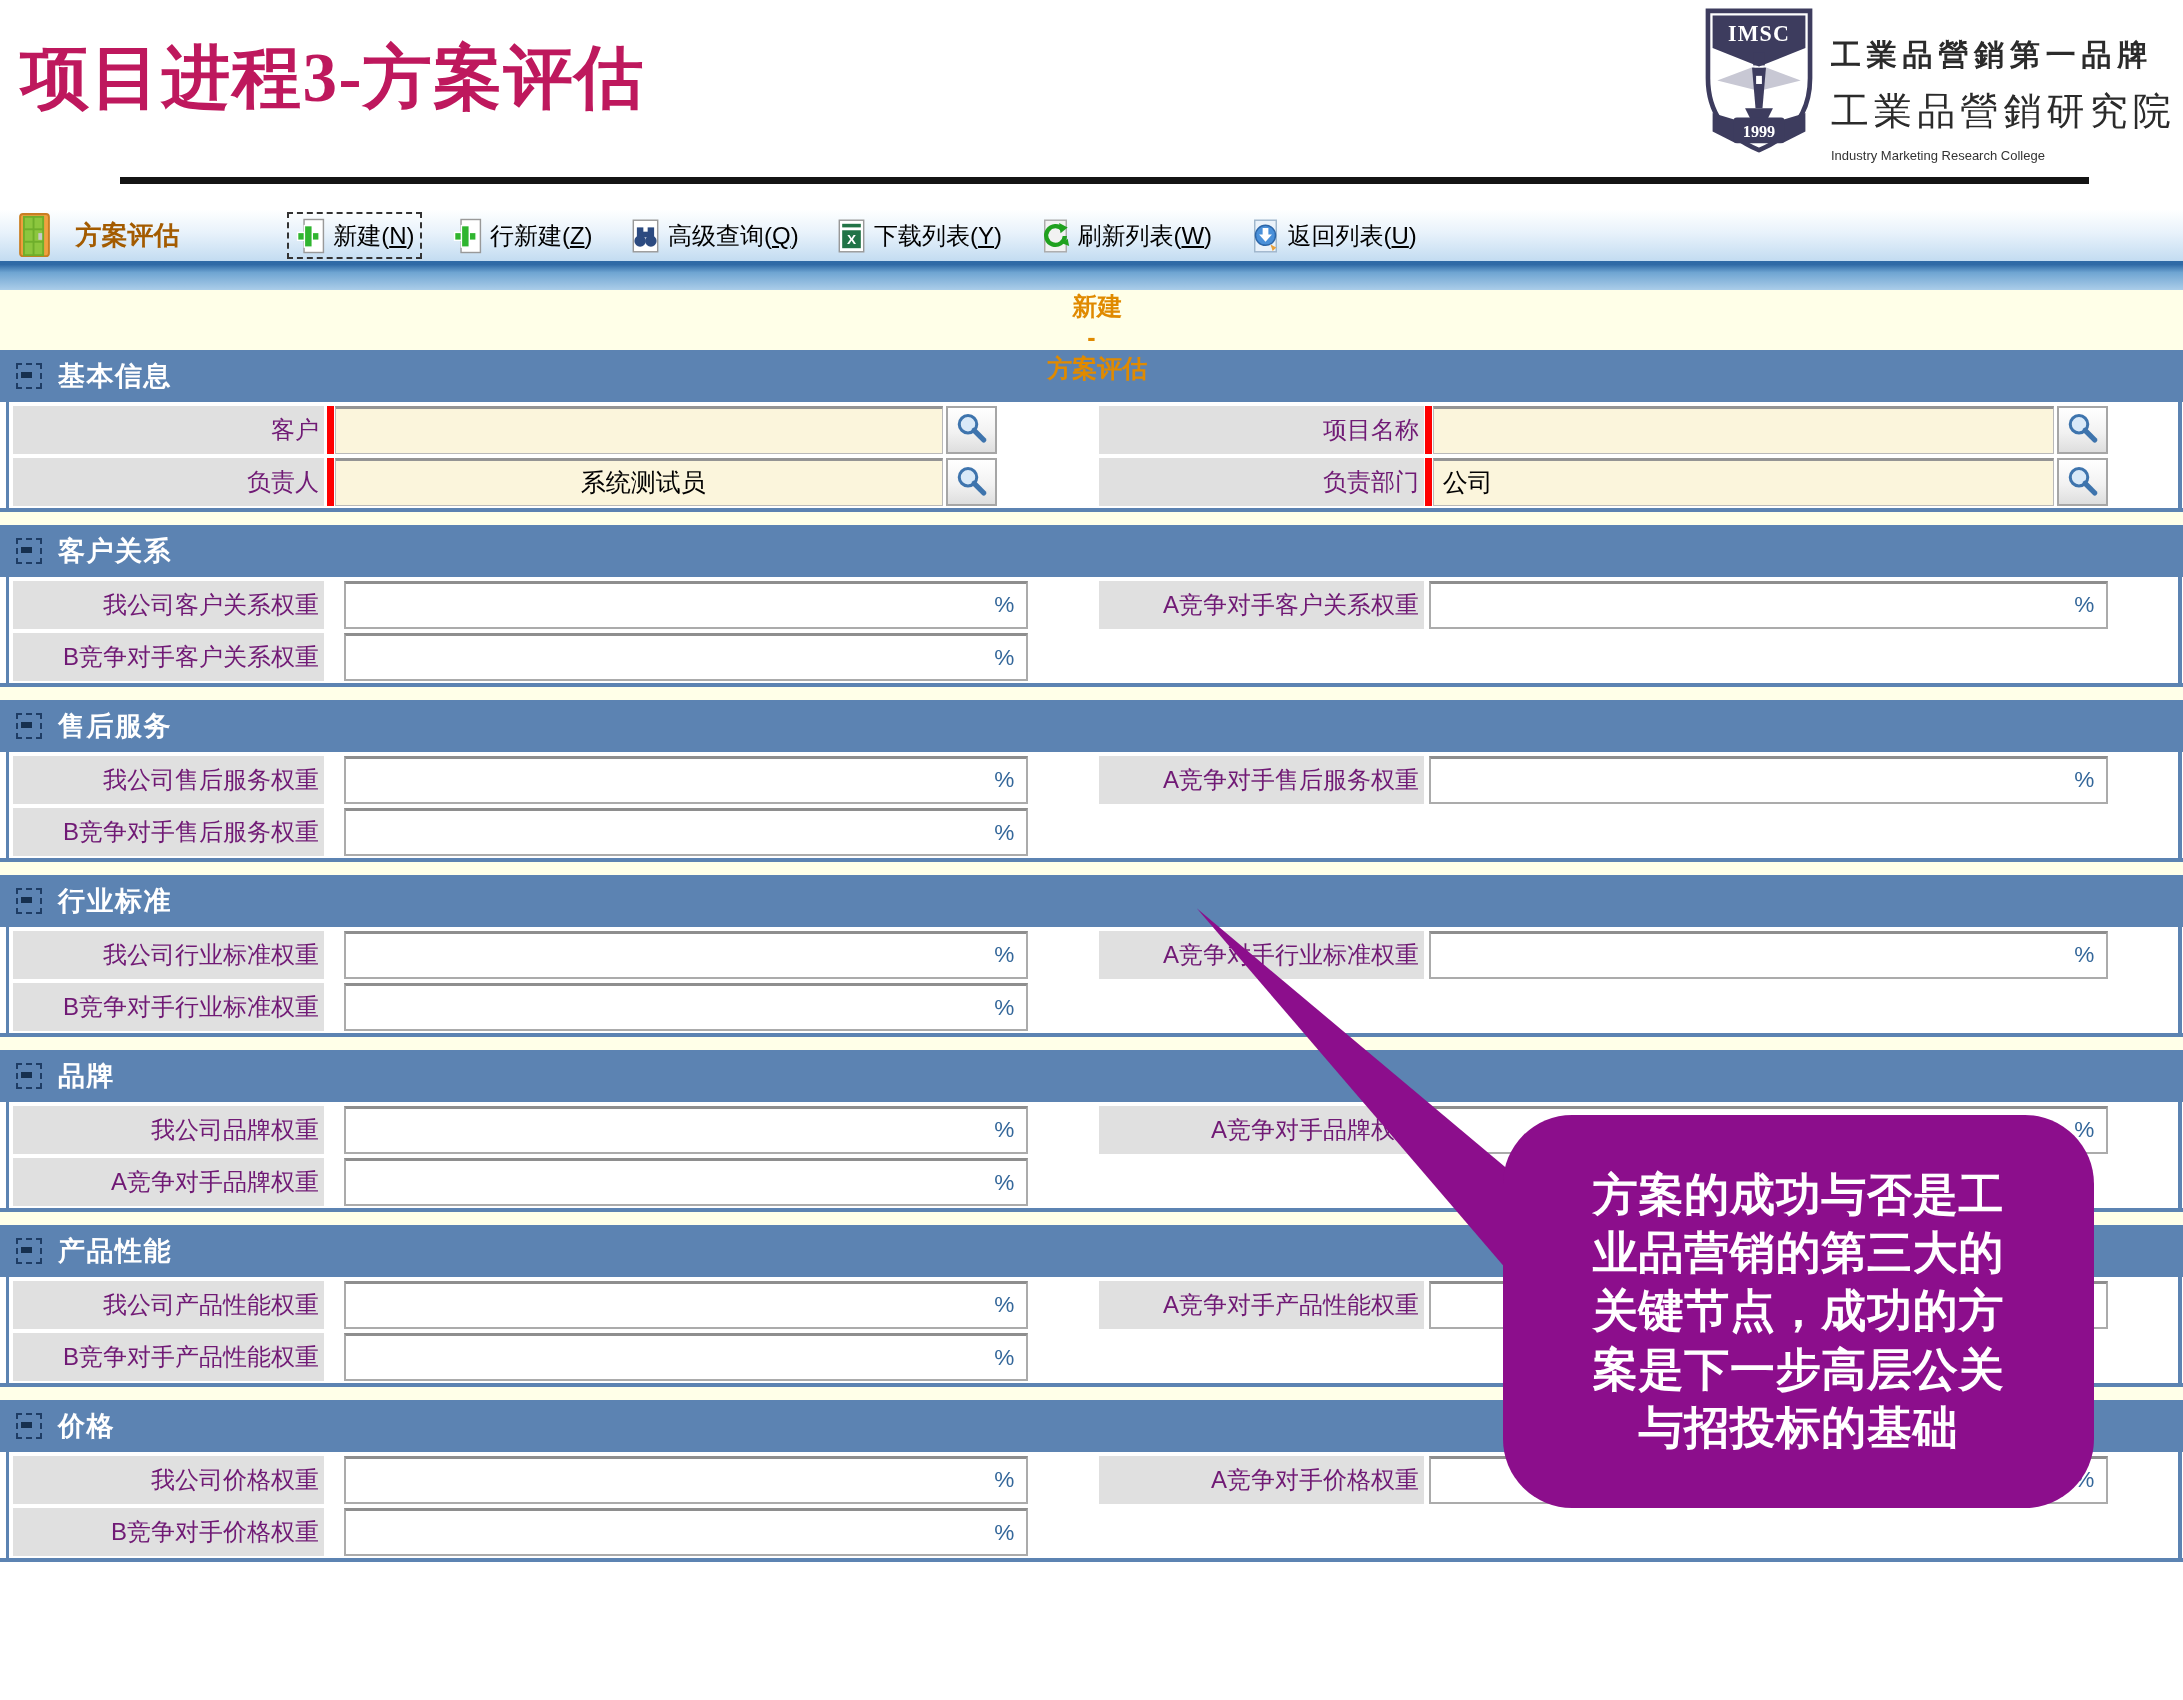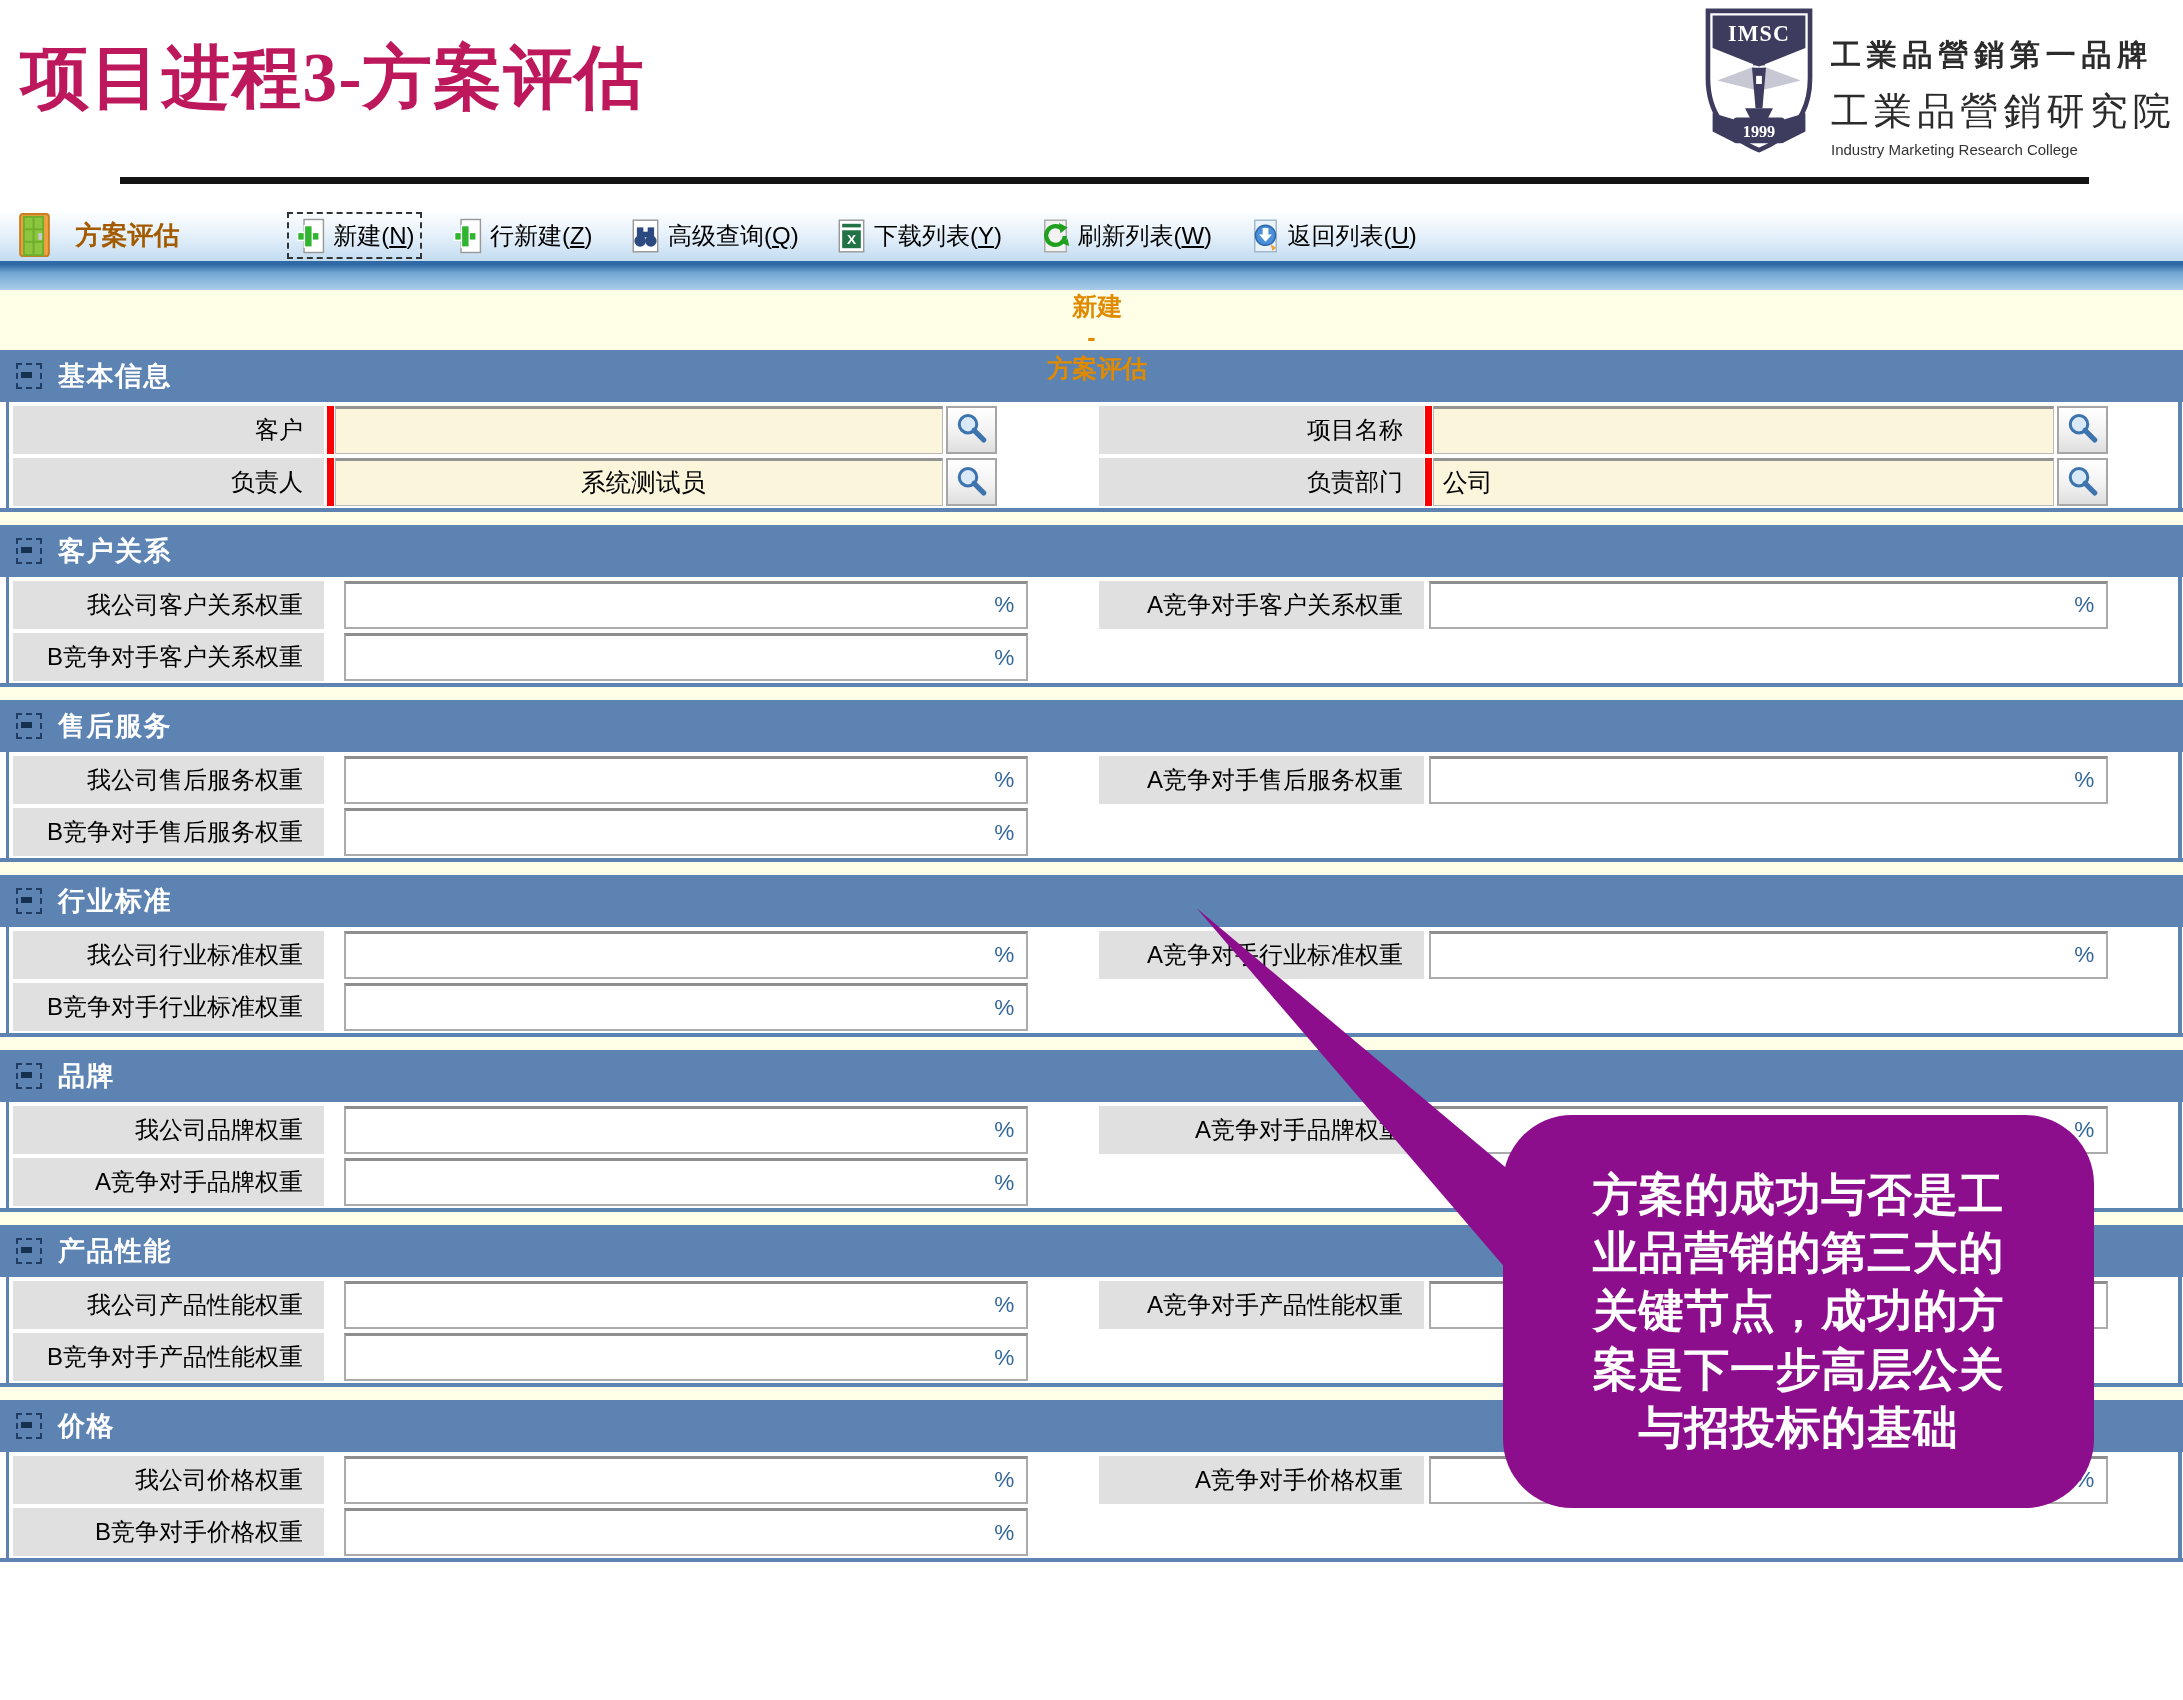--- a/index.html
+++ b/index.html
@@ -9,21 +9,21 @@
   
   .slide-header{position:relative;height:210px;background:#fff;}
   .slide-title{position:absolute;left:20.4px;top:32px;font-family:"Liberation Serif",serif;
                font-size:69px;font-weight:bold;color:#be185d;letter-spacing:1.5px;white-space:nowrap;}
   .title-underline{position:absolute;left:120px;top:177px;width:1969px;height:7.3px;background:#141414;}
   .logo{position:absolute;left:1701px;top:5.8px;width:473px;height:167px;}
   .logo-shield{position:absolute;left:0;top:0;}
   .logo-text{position:absolute;left:130px;top:29px;color:#2b2b2b;}
   .logo-tagline{font-size:30px;letter-spacing:5.8px;font-weight:600;}
   .logo-name{font-size:38px;letter-spacing:5.1px;margin-top:10.2px;font-weight:400;white-space:nowrap;}
-  .logo-en{font-size:15px;margin-top:4px;font-weight:500;color:#333;}
+  .logo-en{font-size:13px;margin-top:11px;font-weight:500;color:#333;}
 
   
   .toolbar{height:51px;background:linear-gradient(180deg,#FEFFFF 0%,#E8F2FB 45%,#C3DCF1 100%);
            display:flex;align-items:center;}
   .tb-title{font-size:26px;font-weight:bold;color:#A35B00;margin-left:19px;white-space:nowrap;}
   .tb-buttons{display:flex;align-items:center;gap:25px;margin-left:109px;}
   .tb-btn{display:flex;align-items:center;gap:5.8px;background:none;border:none;padding:2.2px 5.8px;
           font-family:"Liberation Sans",sans-serif;font-size:24px;color:#000;cursor:pointer;white-space:nowrap;}
   .tb-btn.focused{outline:2.2px dashed #333;}
   .tb-btn .key{text-decoration:underline;}
@@ -41,22 +41,22 @@
   .toggle{width:26px;height:26px;margin-left:16px;border:2.2px dashed #1E3C64;position:relative;
           background:transparent;box-sizing:border-box;cursor:pointer;flex:0 0 auto;}
   .toggle::after{content:'';position:absolute;left:2.9px;top:6.5px;width:11.6px;height:6.5px;background:#16304F;}
   .sec-title{margin-left:16px;font-size:27px;font-weight:bold;color:#fff;letter-spacing:1.5px;}
   .sec-body{position:relative;height:106px;background:#fff;border-bottom:4.4px solid #5C83B2;}
   .sec-body::before{content:'';position:absolute;left:5.8px;top:0;bottom:0;width:3.6px;background:#5C83B2;}
   .sec-body::after{content:'';position:absolute;left:2178px;top:0;bottom:0;width:3.6px;background:#5C83B2;}
   .sec-gap{height:13px;background:#FFFFE8;}
   .row{position:absolute;left:0;right:0;height:48px;}
   .row1{top:3.6px}.row2{top:56px}
-  .lbl{position:absolute;top:0;height:48px;background:#E0E0E0;font-size:24px;color:#000000;
-       display:flex;align-items:center;justify-content:flex-end;padding-right:21px;box-sizing:border-box;white-space:nowrap;}
+  .lbl{position:absolute;top:0;height:48px;background:#E0E0E0;font-size:24px;color:#701a75;
+       display:flex;align-items:center;justify-content:flex-end;padding-right:5px;box-sizing:border-box;white-space:nowrap;}
   .lbl.l{left:13px;width:311px;}
   .lbl.r{left:1099px;width:325px;}
   .redbar{position:absolute;top:0;height:48px;width:6.5px;background:#FF0000;}
   .redbar.l{left:327px}.redbar.r{left:1425px}
   .linput{position:absolute;top:0;height:48px;background:#FBF5DC;border:1.5px solid #B9B9B9;border-top:3.6px solid #949494;
           box-sizing:border-box;font-size:25px;color:#000;line-height:42px;padding-left:8.7px;overflow:hidden;white-space:nowrap;}
   .linput.l{left:335px;width:608px;text-align:center;}
   .linput.r{left:1433px;width:621px;}
   .mag{position:absolute;top:0;height:48px;width:51px;background:linear-gradient(180deg,#FFFFFF 0%,#F2F2F2 55%,#DEDEDE 100%);
        border:2.2px solid #A6A6A6;box-sizing:border-box;display:flex;align-items:center;justify-content:center;padding:0;cursor:pointer;}

